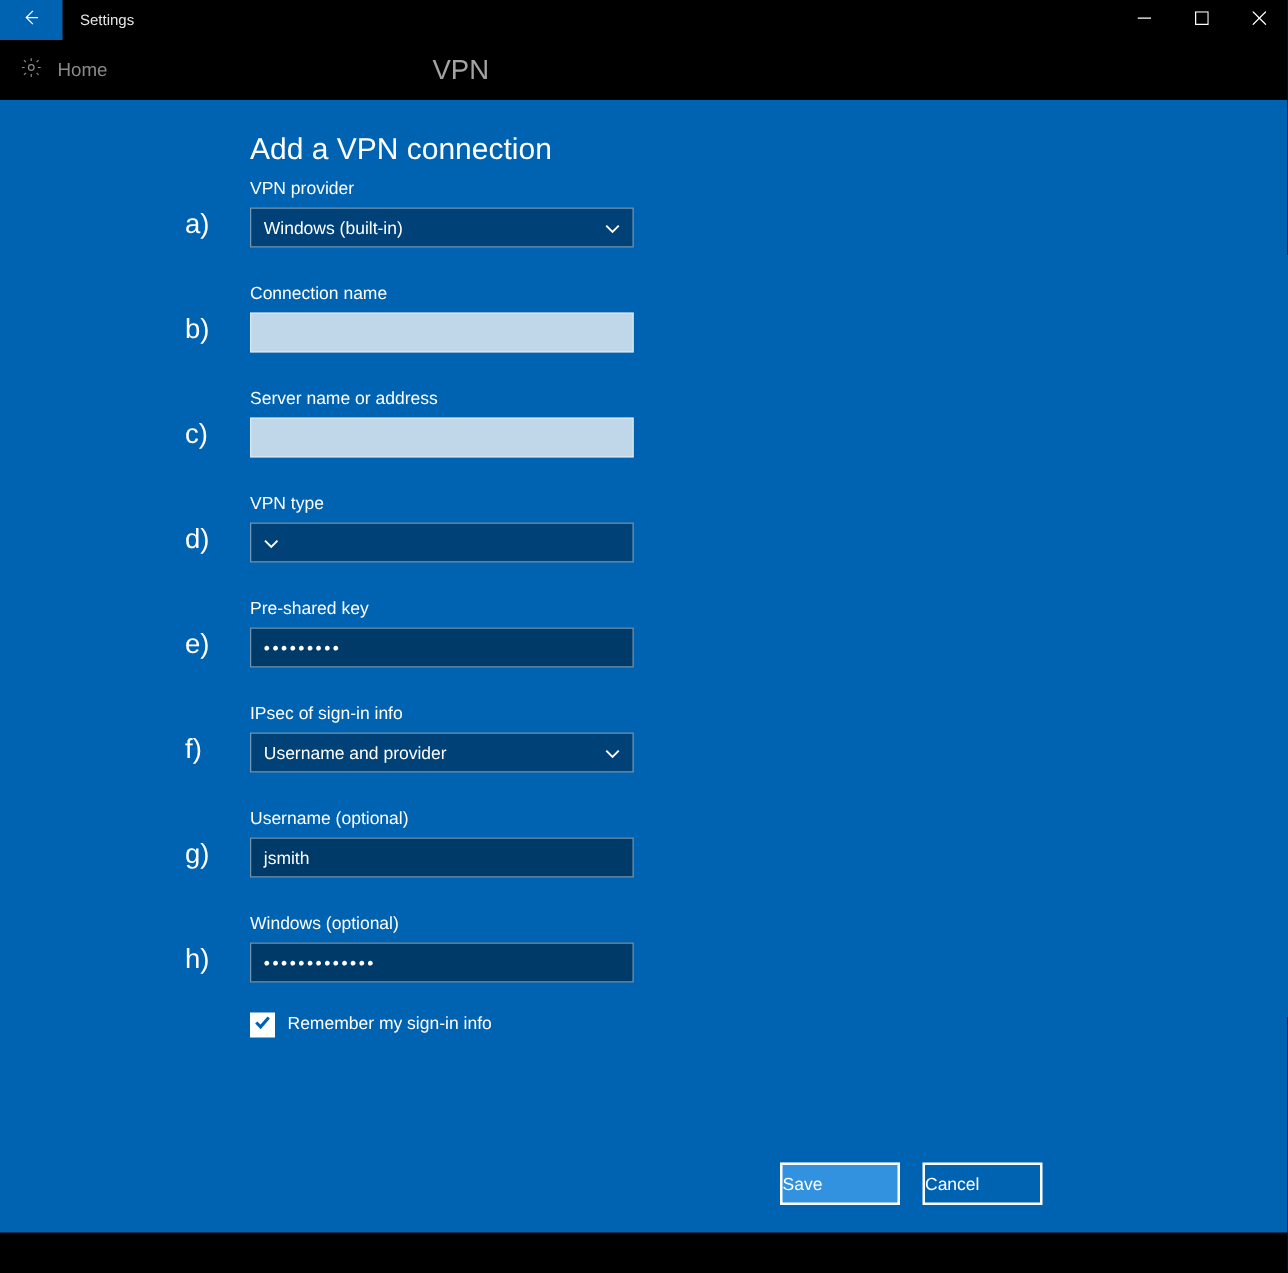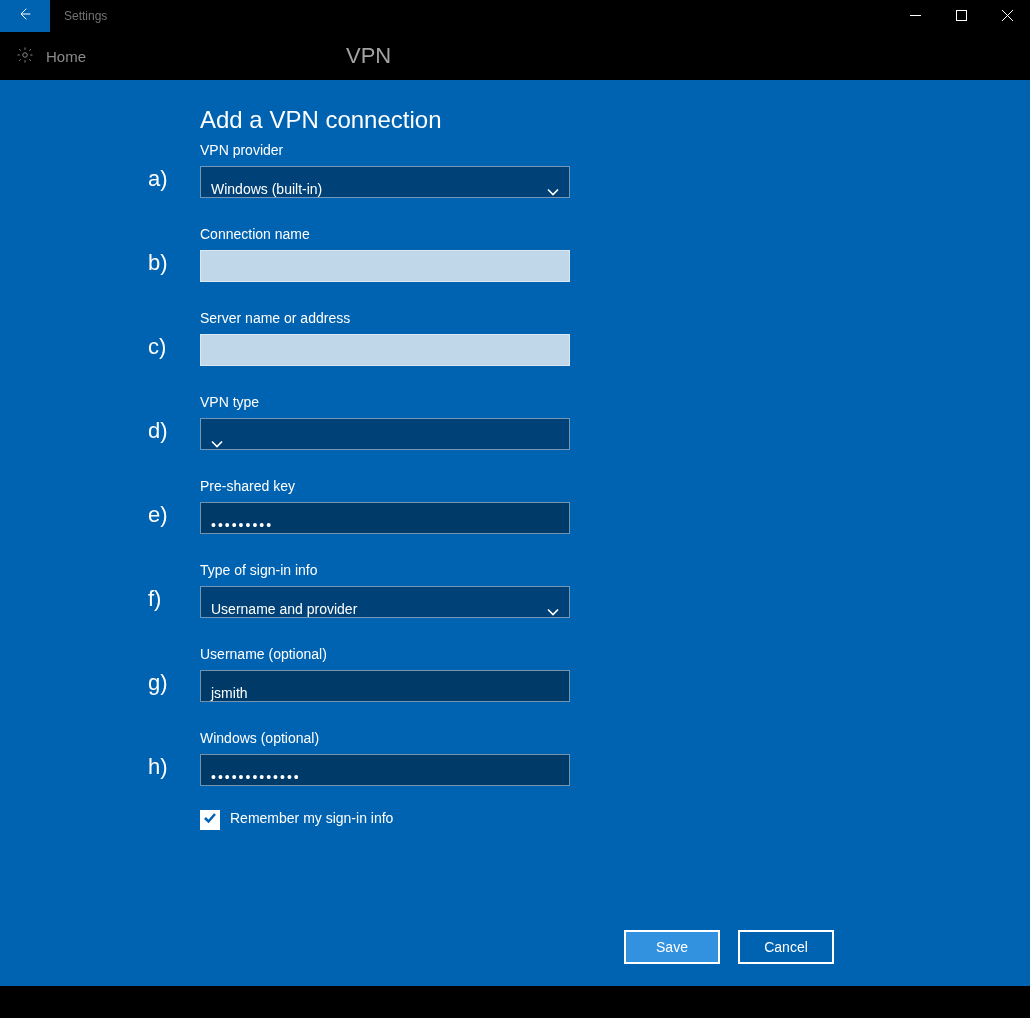--- a/index.html
+++ b/index.html
@@ -21,21 +21,21 @@
     align-items: center;
     justify-content: center;
     cursor: pointer;
   }
   .back-btn svg { width: 16px; height: 16px; stroke: #fff; fill: none; stroke-width: 1.5; }
   .titlebar .title {
     display: flex;
     align-items: center;
     padding-left: 14px;
     font-size: 12px;
-    color: #737373;
+    color: #e5e5e5;
   }
   .win-controls {
     margin-left: auto;
     display: flex;
   }
   .win-btn {
     width: 46px;
     display: flex;
     align-items: center;
     justify-content: center;
@@ -100,25 +100,25 @@
     position: absolute;
     left: -52px;
     top: 24px;
     font-size: 22px;
     color: #fff;
     font-family: Arial, sans-serif;
   }
 
   
   .dropdown, .textbox {
-    width: 370px;
+    width: 307px;
     height: 32px;
     border: 1px solid rgba(255,255,255,0.45);
     display: flex;
-    align-items: flex-end;
+    align-items: center;
     padding: 0 10px;
     background: #004277;
     color: #fff;
     font-size: 14px;
     position: relative;
   }
   .dropdown .dd-value { flex: 1; }
   .dropdown .chev {
     width: 12px; height: 12px;
   }
@@ -163,21 +163,21 @@
   }
   .btn {
     width: 96px;
     height: 34px;
     border: 2px solid #fff;
     background: transparent;
     color: #fff;
     font-size: 14px;
     display: flex;
     align-items: center;
-    justify-content: center;
+    justify-content: flex-start;
     cursor: pointer;
   }
   .btn-primary {
     background: #3392df;
   }
 
   .bottom-strip {
     height: 32px;
     background: #000;
   }
@@ -270,21 +270,21 @@
     <div class="field">
       <span class="marker">e)</span>
       <span class="field-label">Pre-shared key</span>
       <div class="textbox textbox-dark">
         <span class="pwd-dots">•••••••••</span>
       </div>
     </div>
 
     <div class="field">
       <span class="marker">f)</span>
-      <span class="field-label">Type of sign-in info</span>
+      <span class="field-label">IPsec of sign-in info</span>
       <div class="dropdown">
         <span class="dd-value">Username and provider</span>
         <span class="chev"><svg viewBox="0 0 12 12">
               <path d="M1 3.5 L6 8.5 L11 3.5"></path>
             </svg></span>
       </div>
     </div>
 
     <div class="field">
       <span class="marker">g)</span>

